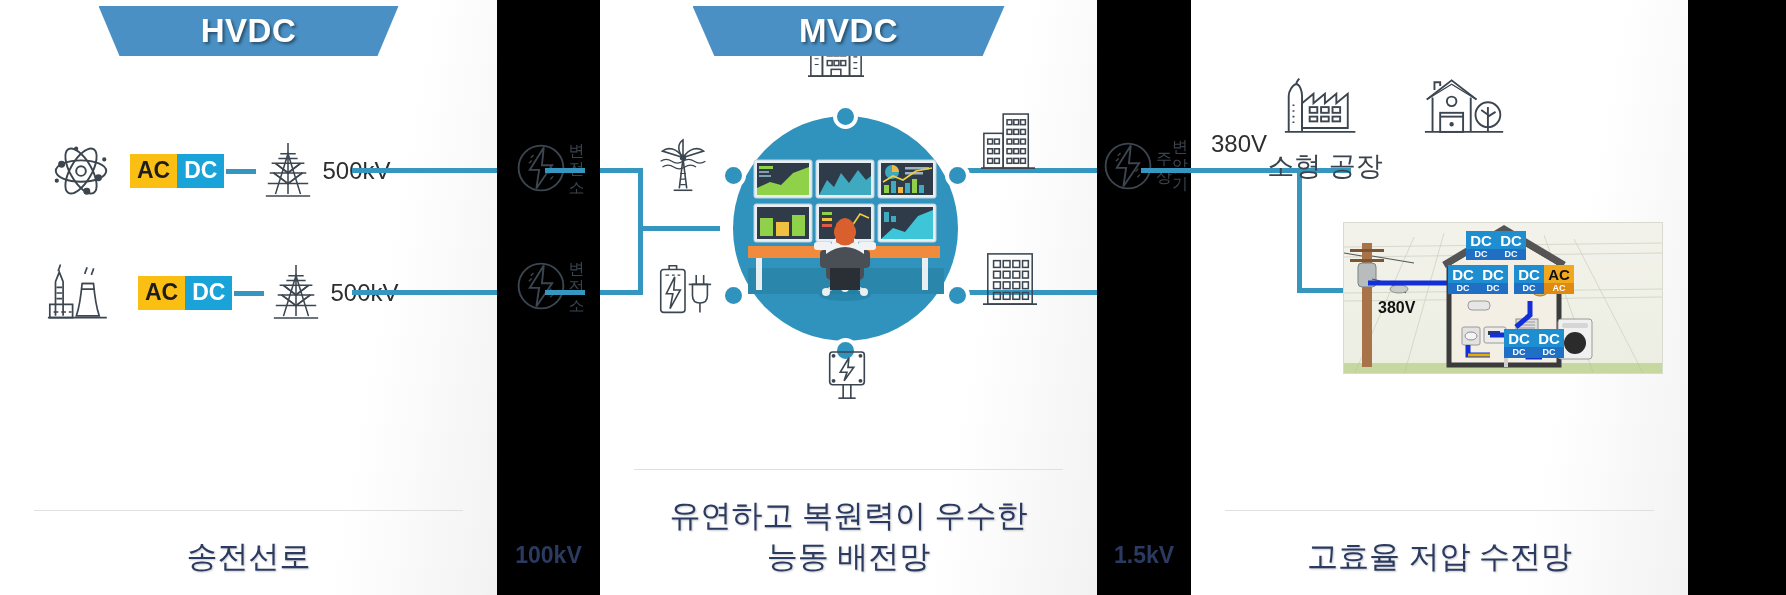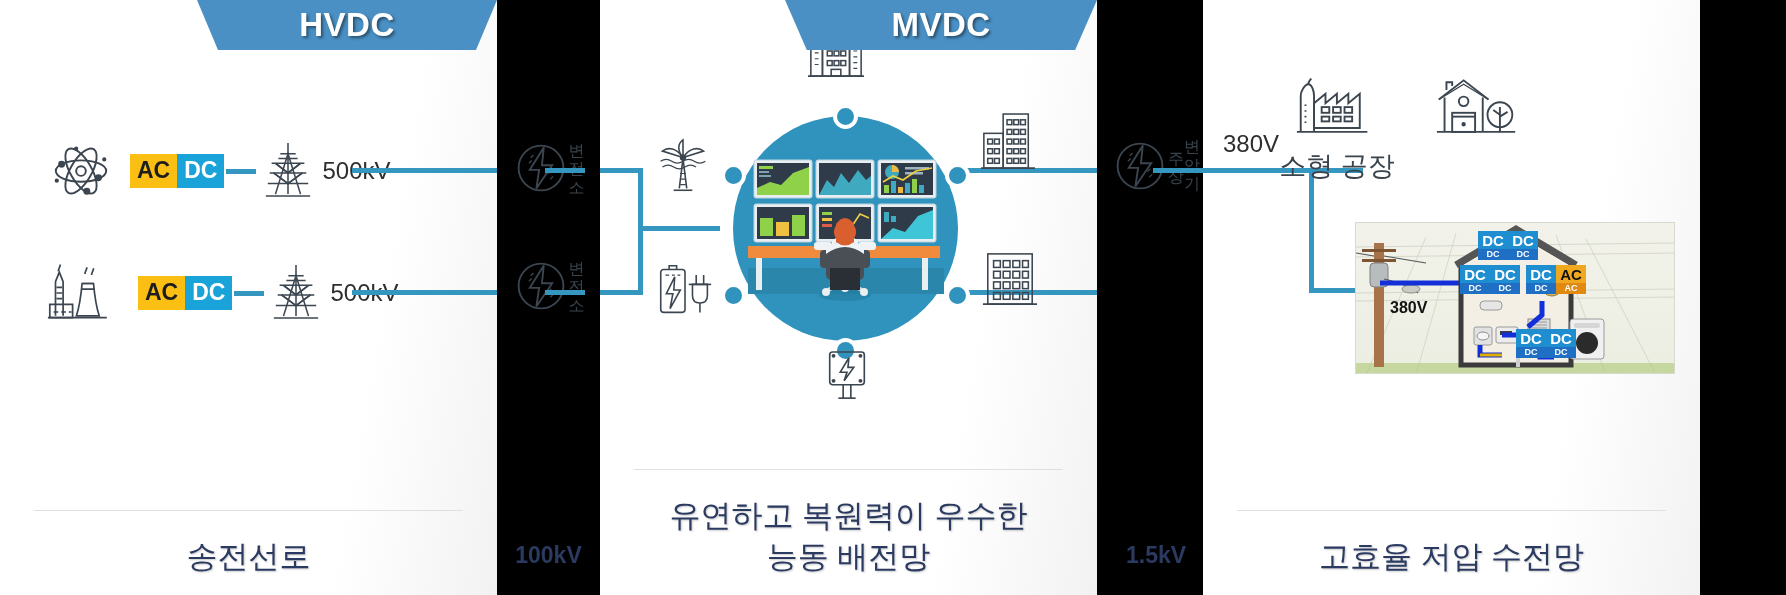--- a/index.html
+++ b/index.html
@@ -24,26 +24,26 @@
   .panel.mvdc{ width:497px;text-decoration:underline; }
   .panel.lvdc{ width:497px; }
 
   .gap{
     flex:0 0 auto;
     width:103px;
     background:#000;
     height:595px;
     position:relative;
   }
-  .gap.g2{ width:94px;margin-left:12px; }
+  .gap.g2{ width:94px; }
 
   
   .banner-wrap{
-    position:absolute; top:0; left:0; right:0; height:60px;
-    display:flex; justify-content:flex-end; align-items:flex-start;
+    position:absolute; top:6px; left:0; right:0; height:60px;
+    display:flex; justify-content:center; align-items:flex-start;
     z-index:30; pointer-events:none;
   }
   .banner{
     position:relative;
     width:300px; height:50px;
     background:#4a90c4;
     color:#fff;
     font-size:33px; font-weight:bold;
     display:flex; align-items:center; justify-content:center;
     clip-path:polygon(0 0,100% 0,93% 100%,7% 100%);

